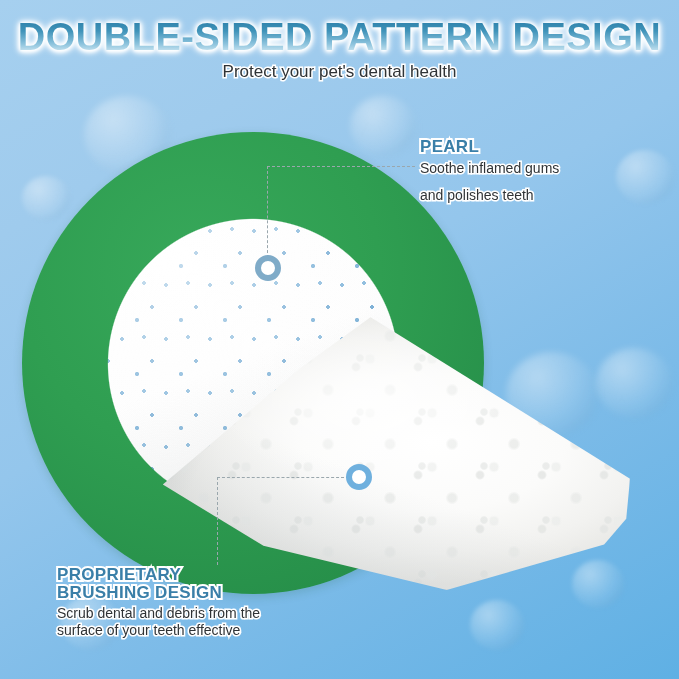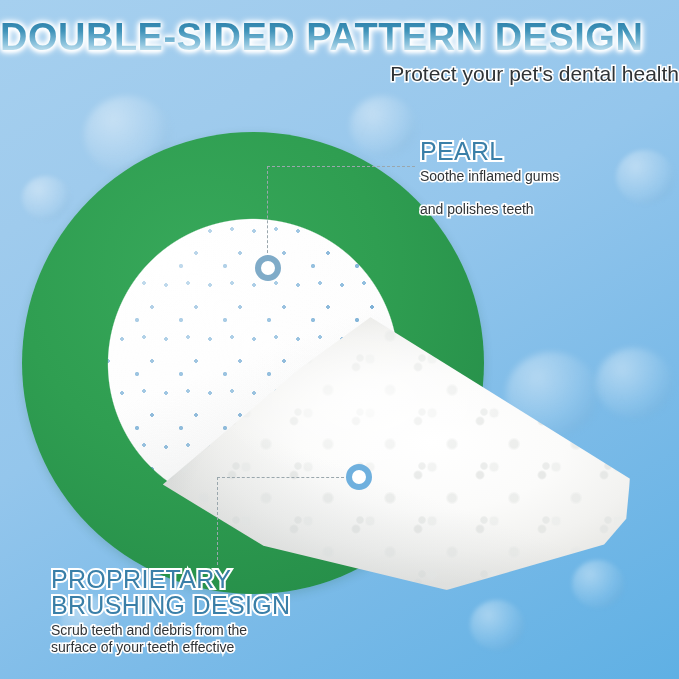--- a/index.html
+++ b/index.html
@@ -137,49 +137,49 @@
     position: absolute;
     pointer-events: none;
   }
   .lead.v { border-left: 1px dashed #9aa7ad; }
   .lead.h { border-top: 1px dashed #9aa7ad; }
 
   
   #headline {
     position: absolute;
     left: 0; right: 0; top: 18px;
-    text-align: left;
+    text-align: center;
     font-size: 38px;
     font-weight: 700;
     letter-spacing: 0.5px;
     line-height: 1;
     background: linear-gradient(180deg, #2a7da7 0%, #3f93b9 34%, #8cc3dd 68%, #eaf6fb 100%);
     -webkit-background-clip: text;
             background-clip: text;
     color: transparent;
     -webkit-text-stroke: 0px;
     paint-order: stroke fill;
     filter: drop-shadow(0 0 2px #ffffff) drop-shadow(0 0 3px #ffffff) drop-shadow(0 1px 1px rgba(255,255,255,0.95));
     white-space: nowrap;
   }
   #subhead {
     position: absolute;
     left: 0; right: 0; top: 62px;
-    text-align: right;
-    font-size: 21px;
+    text-align: center;
+    font-size: 17px;
     font-weight: 400;
     color: #2f3336;
     paint-order: stroke fill;
     -webkit-text-stroke: 3px #ffffff;
     text-shadow: 0 0 1px rgba(255,255,255,0.9);
   }
 
   .callout-title {
-    font-size: 25px;
-    font-weight: 400;
+    font-size: 17px;
+    font-weight: 700;
     line-height: 1.04;
     color: #3a7fa8;
     letter-spacing: 0.3px;
     paint-order: stroke fill;
     -webkit-text-stroke: 4px #ffffff;
     margin: 0;
   }
   .callout-body {
     font-size: 14px;
     font-weight: 400;
@@ -190,21 +190,21 @@
     margin: 4px 0 0 0;
   }
   #callout-pearl {
     position: absolute;
     left: 420px; top: 138px;
     width: 256px;
     text-align: left;
   }
   #callout-beads {
     position: absolute;
-    left: 51px; top: 566px;
+    left: 57px; top: 566px;
     width: 330px;
     text-align: left;
   }
 </style>
 </head>
 <body>
 
 <div id="stage">
 
   <div class="bubble" style="left:84px;  top:96px;  width:86px;  height:78px;"></div>
@@ -239,23 +239,23 @@
 
   <div class="ring" id="ring-top"></div>
   <div class="ring" id="ring-bottom"></div>
 
   <div id="headline">DOUBLE-SIDED PATTERN DESIGN</div>
   <div id="subhead">Protect your pet's dental health</div>
 
   <div id="callout-pearl">
     <p class="callout-title">PEARL</p>
     <p class="callout-body">Soothe inflamed gums</p>
-    <p class="callout-body" style="margin-top:16px">and polishes teeth</p>
+    <p class="callout-body" style="margin-top:10px">and polishes teeth</p>
   </div>
 
   <div id="callout-beads">
     <p class="callout-title">PROPRIETARY</p>
     <p class="callout-title">BRUSHING DESIGN</p>
-    <p class="callout-body">Scrub teeth and debris from the</p>
+    <p class="callout-body">Scrub dental and debris from the</p>
     <p class="callout-body" style="margin-top:0">surface of your teeth effective</p>
   </div>
 
 </div>
 
 </body></html>

